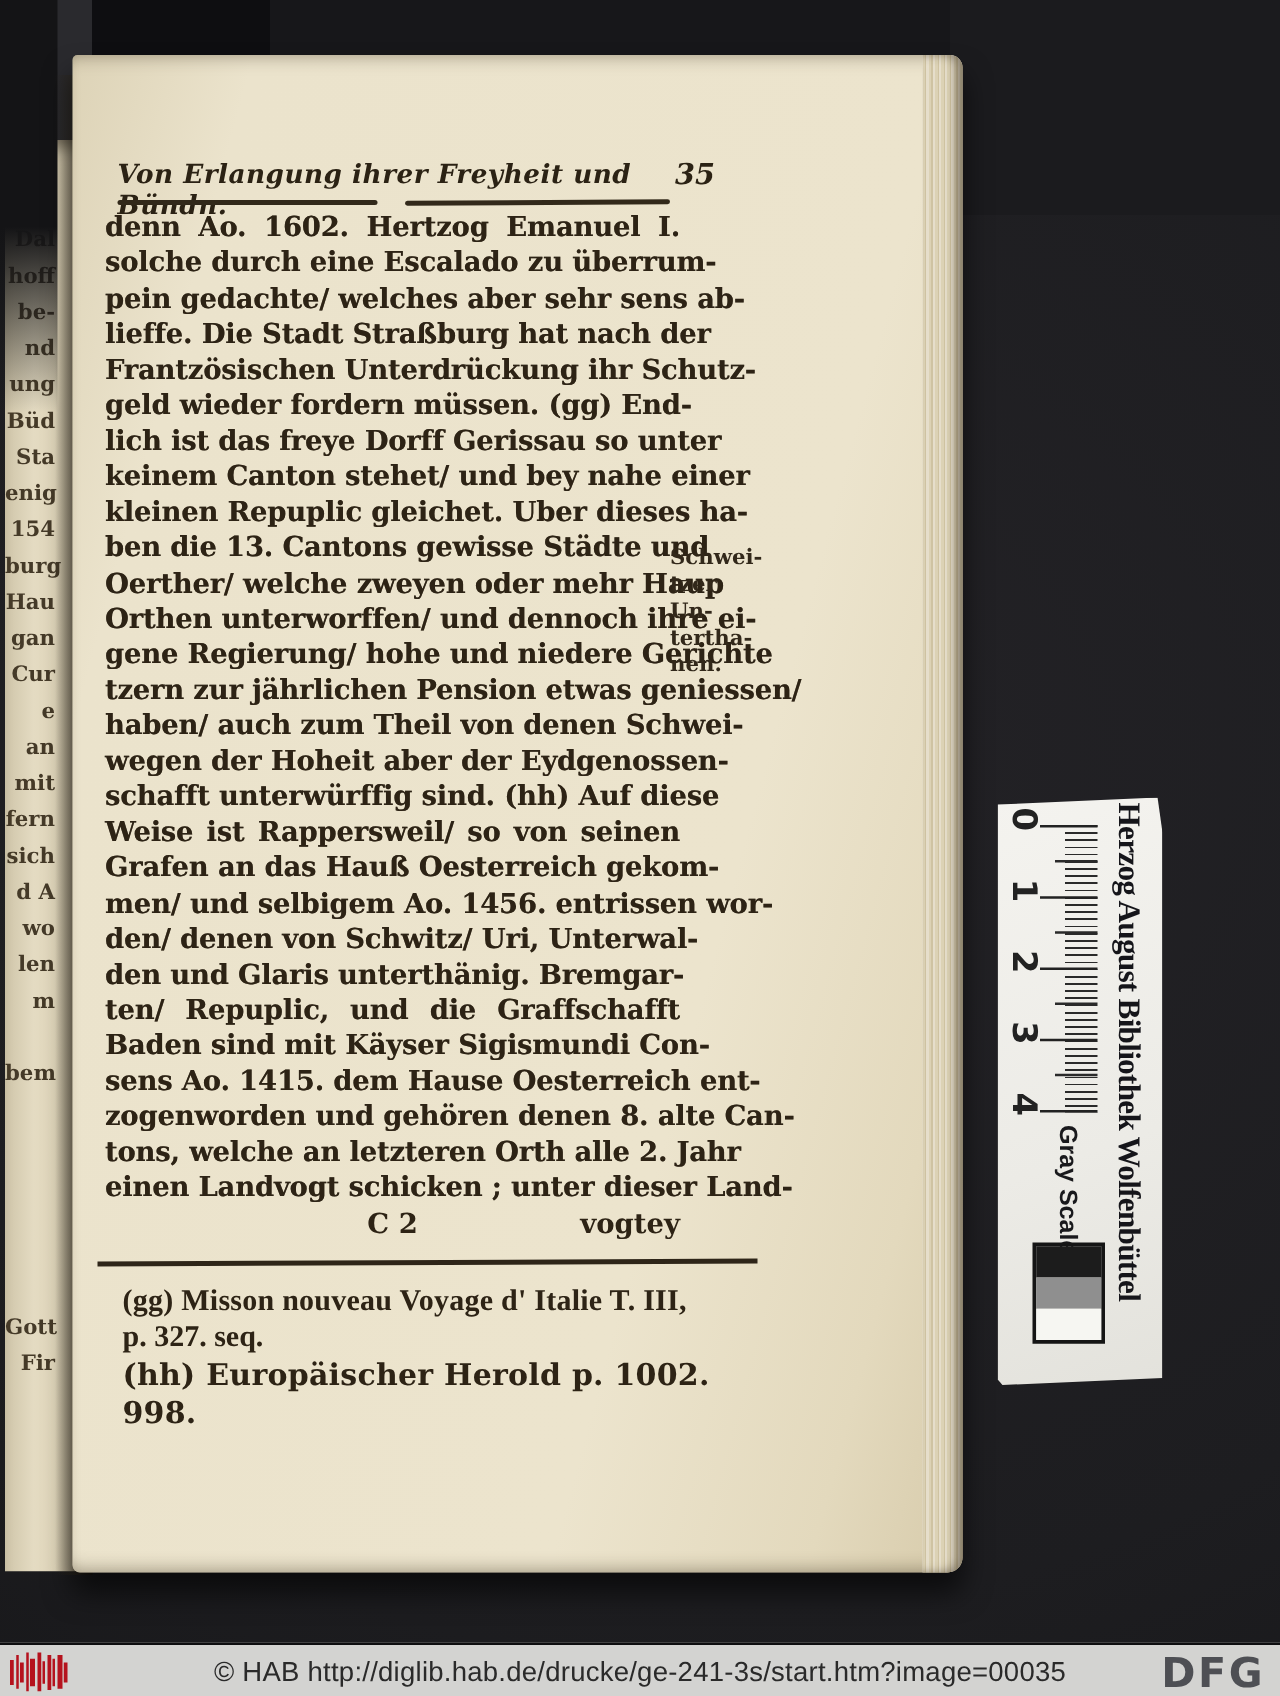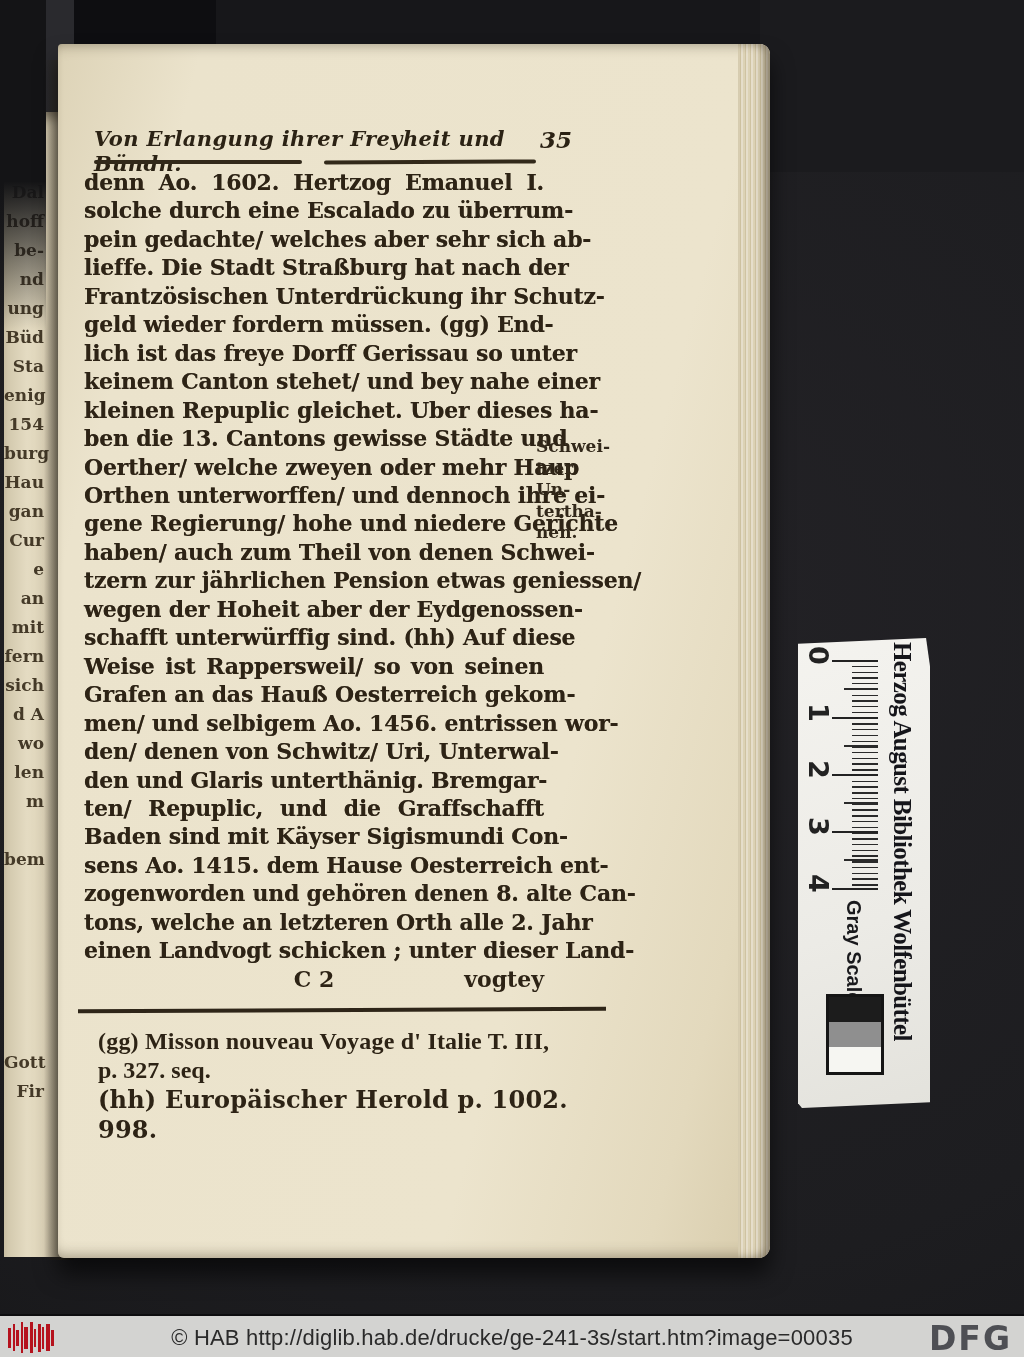--- a/index.html
+++ b/index.html
@@ -167,33 +167,33 @@
     <div class="header">
       <span class="running-title">Von Erlangung ihrer Freyheit und Bündn.</span>
       <span class="page-number">35</span>
     </div>
     <div class="rule rule-left"></div>
     <div class="rule rule-right"></div>
 
     <div class="body-block">
       <div class="bline">denn Ao. 1602. Hertzog Emanuel I.</div>
       <div class="bline">solche durch eine Escalado zu überrum-</div>
-      <div class="bline">pein gedachte/ welches aber sehr sich ab-</div>
+      <div class="bline">pein gedachte/ welches aber sehr sens ab-</div>
       <div class="bline">lieffe. Die Stadt Straßburg hat nach der</div>
       <div class="bline">Frantzösischen Unterdrückung ihr Schutz-</div>
       <div class="bline">geld wieder fordern müssen. (gg)  End-</div>
       <div class="bline">lich ist das freye Dorff Gerissau so unter</div>
       <div class="bline">keinem Canton stehet/ und bey nahe einer</div>
       <div class="bline">kleinen Repuplic gleichet.  Uber dieses ha-</div>
       <div class="bline">ben die 13. Cantons gewisse Städte und</div>
       <div class="bline">Oerther/ welche zweyen oder mehr Haup</div>
       <div class="bline">Orthen unterworffen/ und dennoch ihre ei-</div>
       <div class="bline">gene Regierung/ hohe und niedere Gerichte</div>
+      <div class="bline">tzern zur jährlichen Pension etwas geniessen/</div>
       <div class="bline">haben/ auch zum Theil von denen Schwei-</div>
-      <div class="bline">tzern zur jährlichen Pension etwas geniessen/</div>
       <div class="bline">wegen der Hoheit aber der Eydgenossen-</div>
       <div class="bline">schafft unterwürffig sind. (hh)  Auf diese</div>
       <div class="bline">Weise ist Rappersweil/ so von seinen</div>
       <div class="bline">Grafen an das Hauß Oesterreich gekom-</div>
       <div class="bline">men/ und selbigem Ao. 1456. entrissen wor-</div>
       <div class="bline">den/ denen von Schwitz/ Uri, Unterwal-</div>
       <div class="bline">den und Glaris unterthänig.  Bremgar-</div>
       <div class="bline">ten/ Repuplic, und die Graffschafft</div>
       <div class="bline">Baden sind mit Käyser Sigismundi Con-</div>
       <div class="bline">sens Ao. 1415. dem Hause Oesterreich ent-</div>

